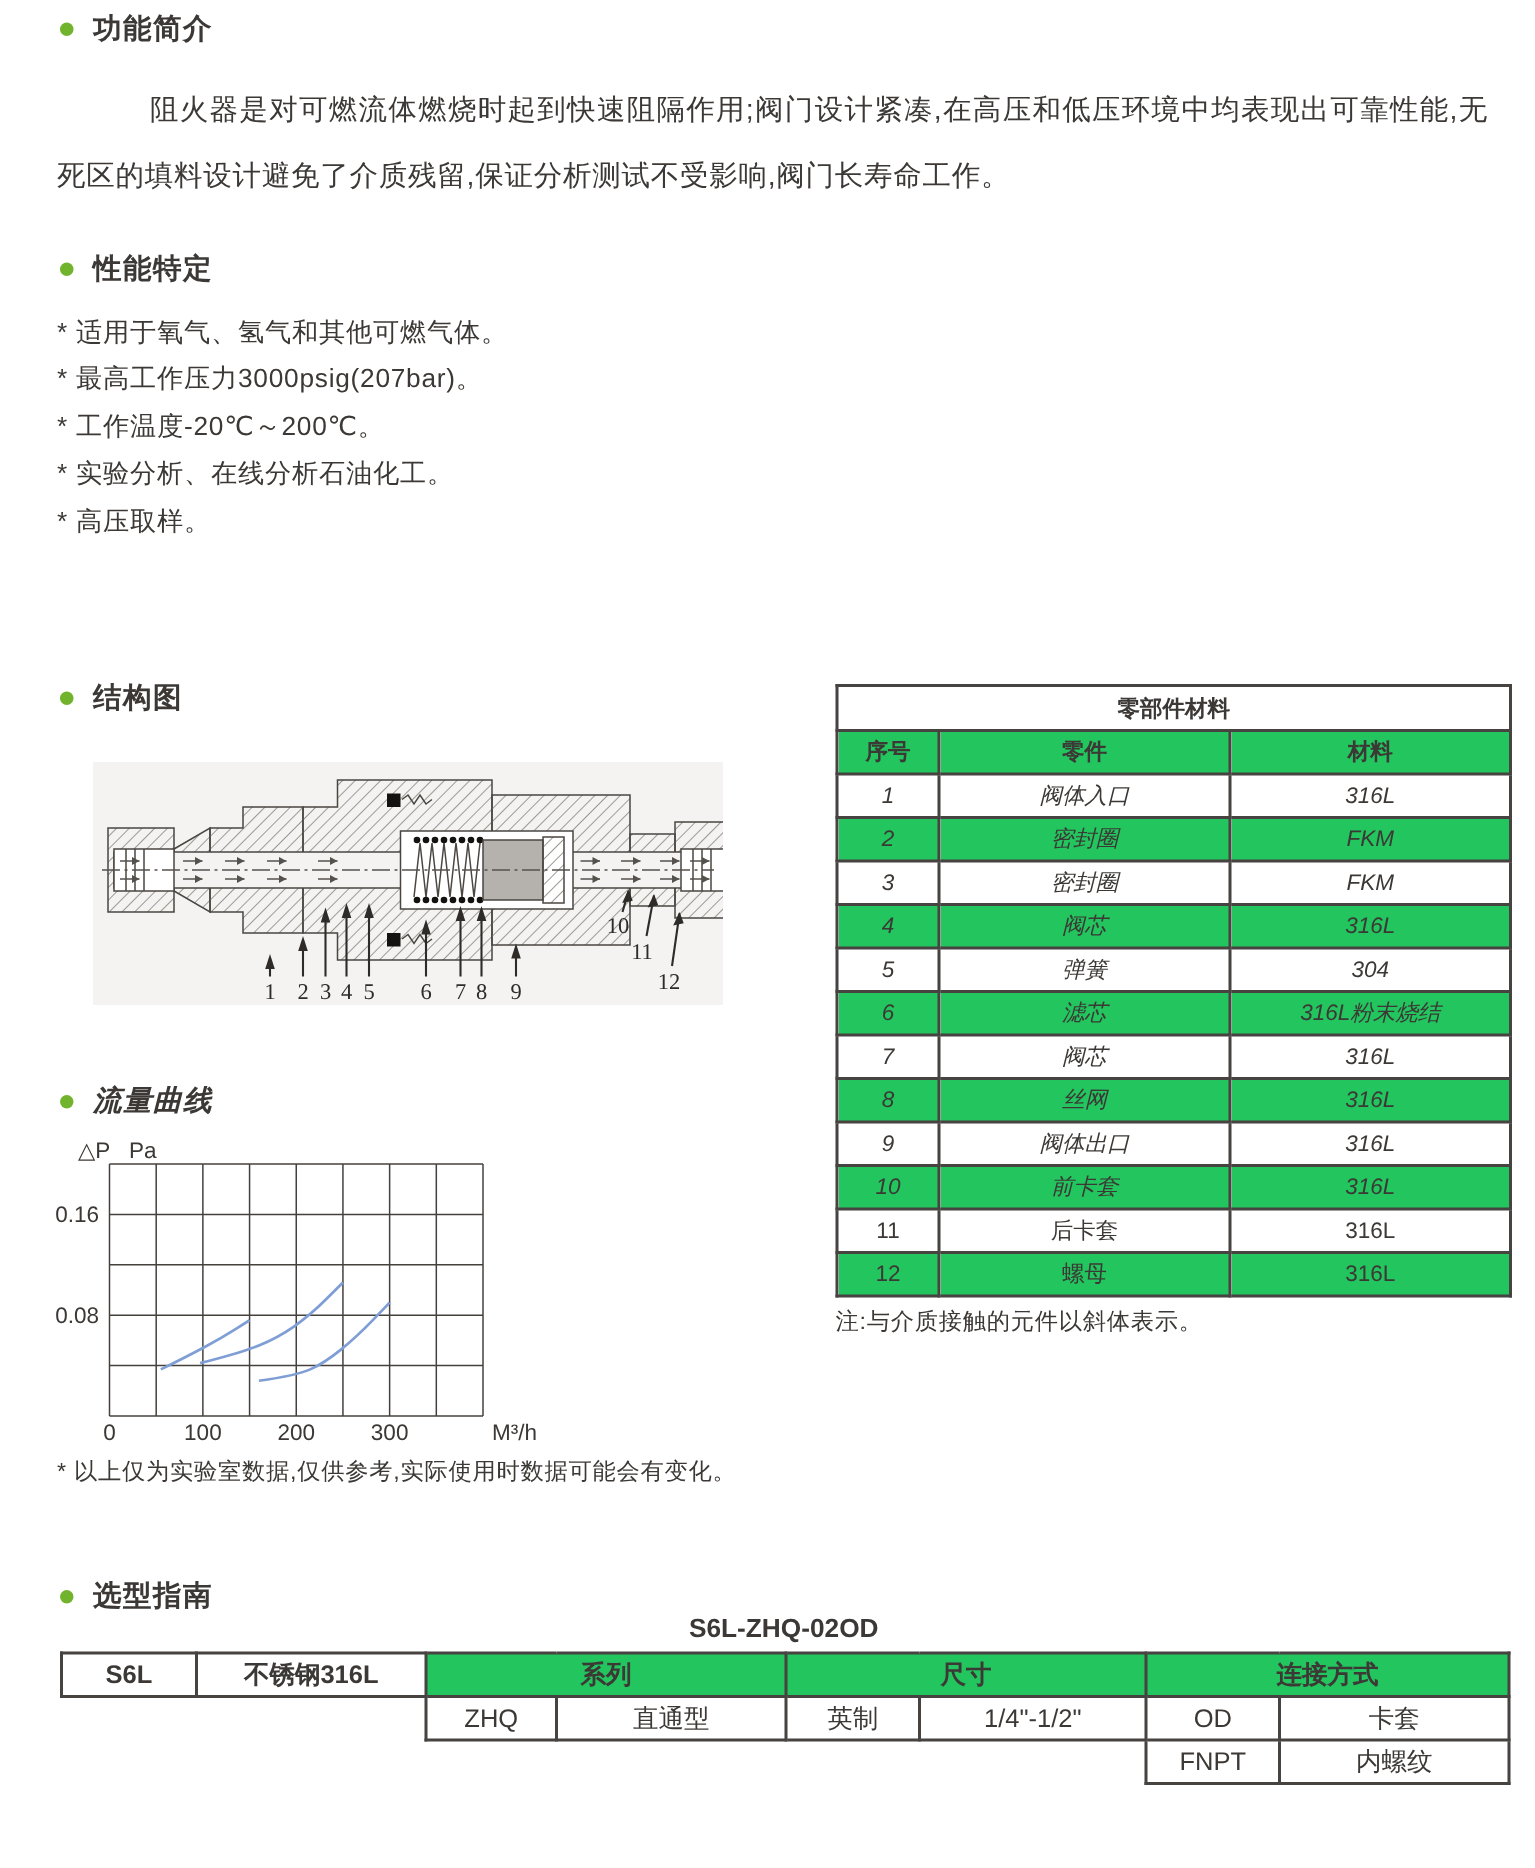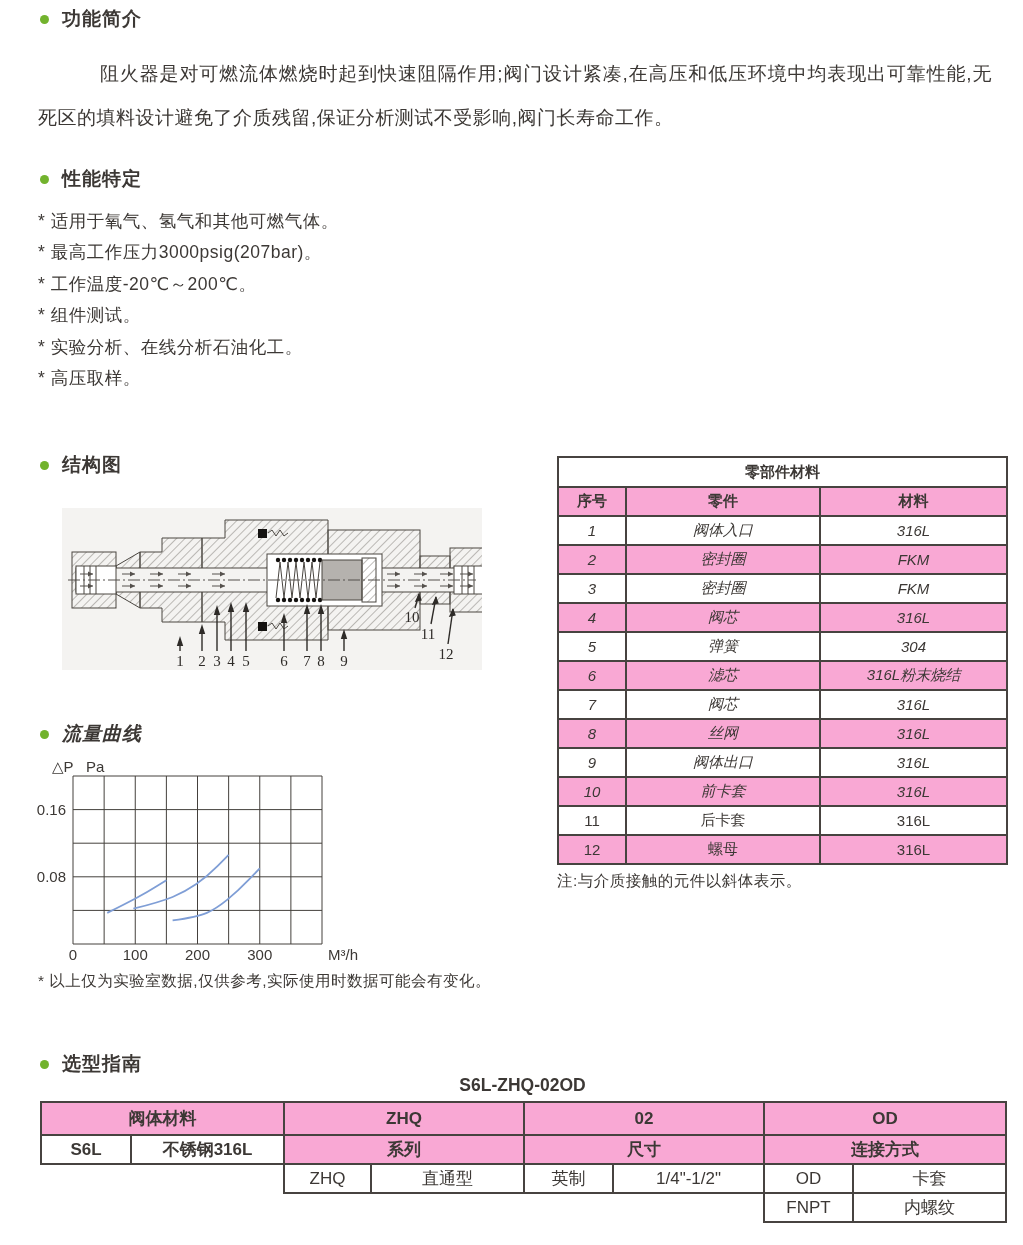--- a/index.html
+++ b/index.html
@@ -9,21 +9,21 @@
        font-size:19px;font-weight:bold;letter-spacing:1px;justify-content:space-between;}
   .dot{width:9px;height:9px;border-radius:50%;background:#72b32d;flex:0 0 auto;}
   .para{position:absolute;left:38px;width:954px;font-size:19px;line-height:44px;
         text-align:justify;text-indent:62px;letter-spacing:.5px;}
   .featlist{position:absolute;left:38px;font-size:17.5px;line-height:31.4px;letter-spacing:.5px;}
   .smallnote{position:absolute;font-size:15.5px;letter-spacing:.5px;}
   
   table{border-collapse:collapse;table-layout:fixed;}
   .ptable{position:absolute;left:557px;top:456px;width:449px;font-size:15px;padding-left:30px;}
   .ptable td{border:2px solid #474340;text-align:center;height:25px;padding:1px 2px;overflow:hidden;}
-  .gray{background:#f9a8d4;}
+  .gray{background:#22c55e;}
   .b{font-weight:bold;}
   .em{font-style:italic;}
   
   .stable{position:absolute;left:40px;top:1101px;width:965px;font-size:17px;}
   .stable td{border:2px solid #474340;text-align:center;height:25px;padding:1px 2px;}
   .stable tr.r1 td{height:29px;}
   .stable td.void{border:none;background:transparent;}
   .model{position:absolute;left:40px;top:1075px;width:965px;text-align:center;
          font-weight:bold;font-size:17.5px;}
   .chartwrap{position:absolute;left:28px;top:754px;}
@@ -43,21 +43,20 @@
   <div class="para" style="top:52px;">阻火器是对可燃流体燃烧时起到快速阻隔作用;阀门设计紧凑,在高压和低压环境中均表现出可靠性能,无死区的填料设计避免了介质残留,保证分析测试不受影响,阀门长寿命工作。</div>
 
   <div class="sec" style="top:166px;">
     <span class="dot"></span>
     <span>性能特定</span>
   </div>
   <div class="featlist" style="top:206px;">
     <div>* 适用于氧气、氢气和其他可燃气体。</div>
     <div>* 最高工作压力3000psig(207bar)。</div>
     <div>* 工作温度-20℃～200℃。</div>
-    <div>* 组件测试。</div>
     <div>* 实验分析、在线分析石油化工。</div>
     <div>* 高压取样。</div>
   </div>
 
   <div class="sec" style="top:452px;">
     <span class="dot"></span>
     <span>结构图</span>
   </div>
 
   <div class="diagwrap">
@@ -324,26 +323,20 @@
       <col style="width:90px">
         <col style="width:153px">
         <col style="width:87px">
         <col style="width:153px">
       <col style="width:89px">
         <col style="width:151px">
         <col style="width:89px">
         <col style="width:153px">
     </colgroup>
     <tbody>
-        <tr class="r1">
-      <td colspan="2" class="gray b">阀体材料</td>
-      <td colspan="2" class="gray b">ZHQ</td>
-      <td colspan="2" class="gray b">02</td>
-      <td colspan="2" class="gray b">OD</td>
-    </tr>
     <tr>
       <td class="b">S6L</td>
       <td class="b">不锈钢316L</td>
       <td colspan="2" class="gray b">系列</td>
       <td colspan="2" class="gray b">尺寸</td>
       <td colspan="2" class="gray b">连接方式</td>
     </tr>
     <tr>
       <td colspan="2" class="void"></td>
       <td>ZHQ</td>

